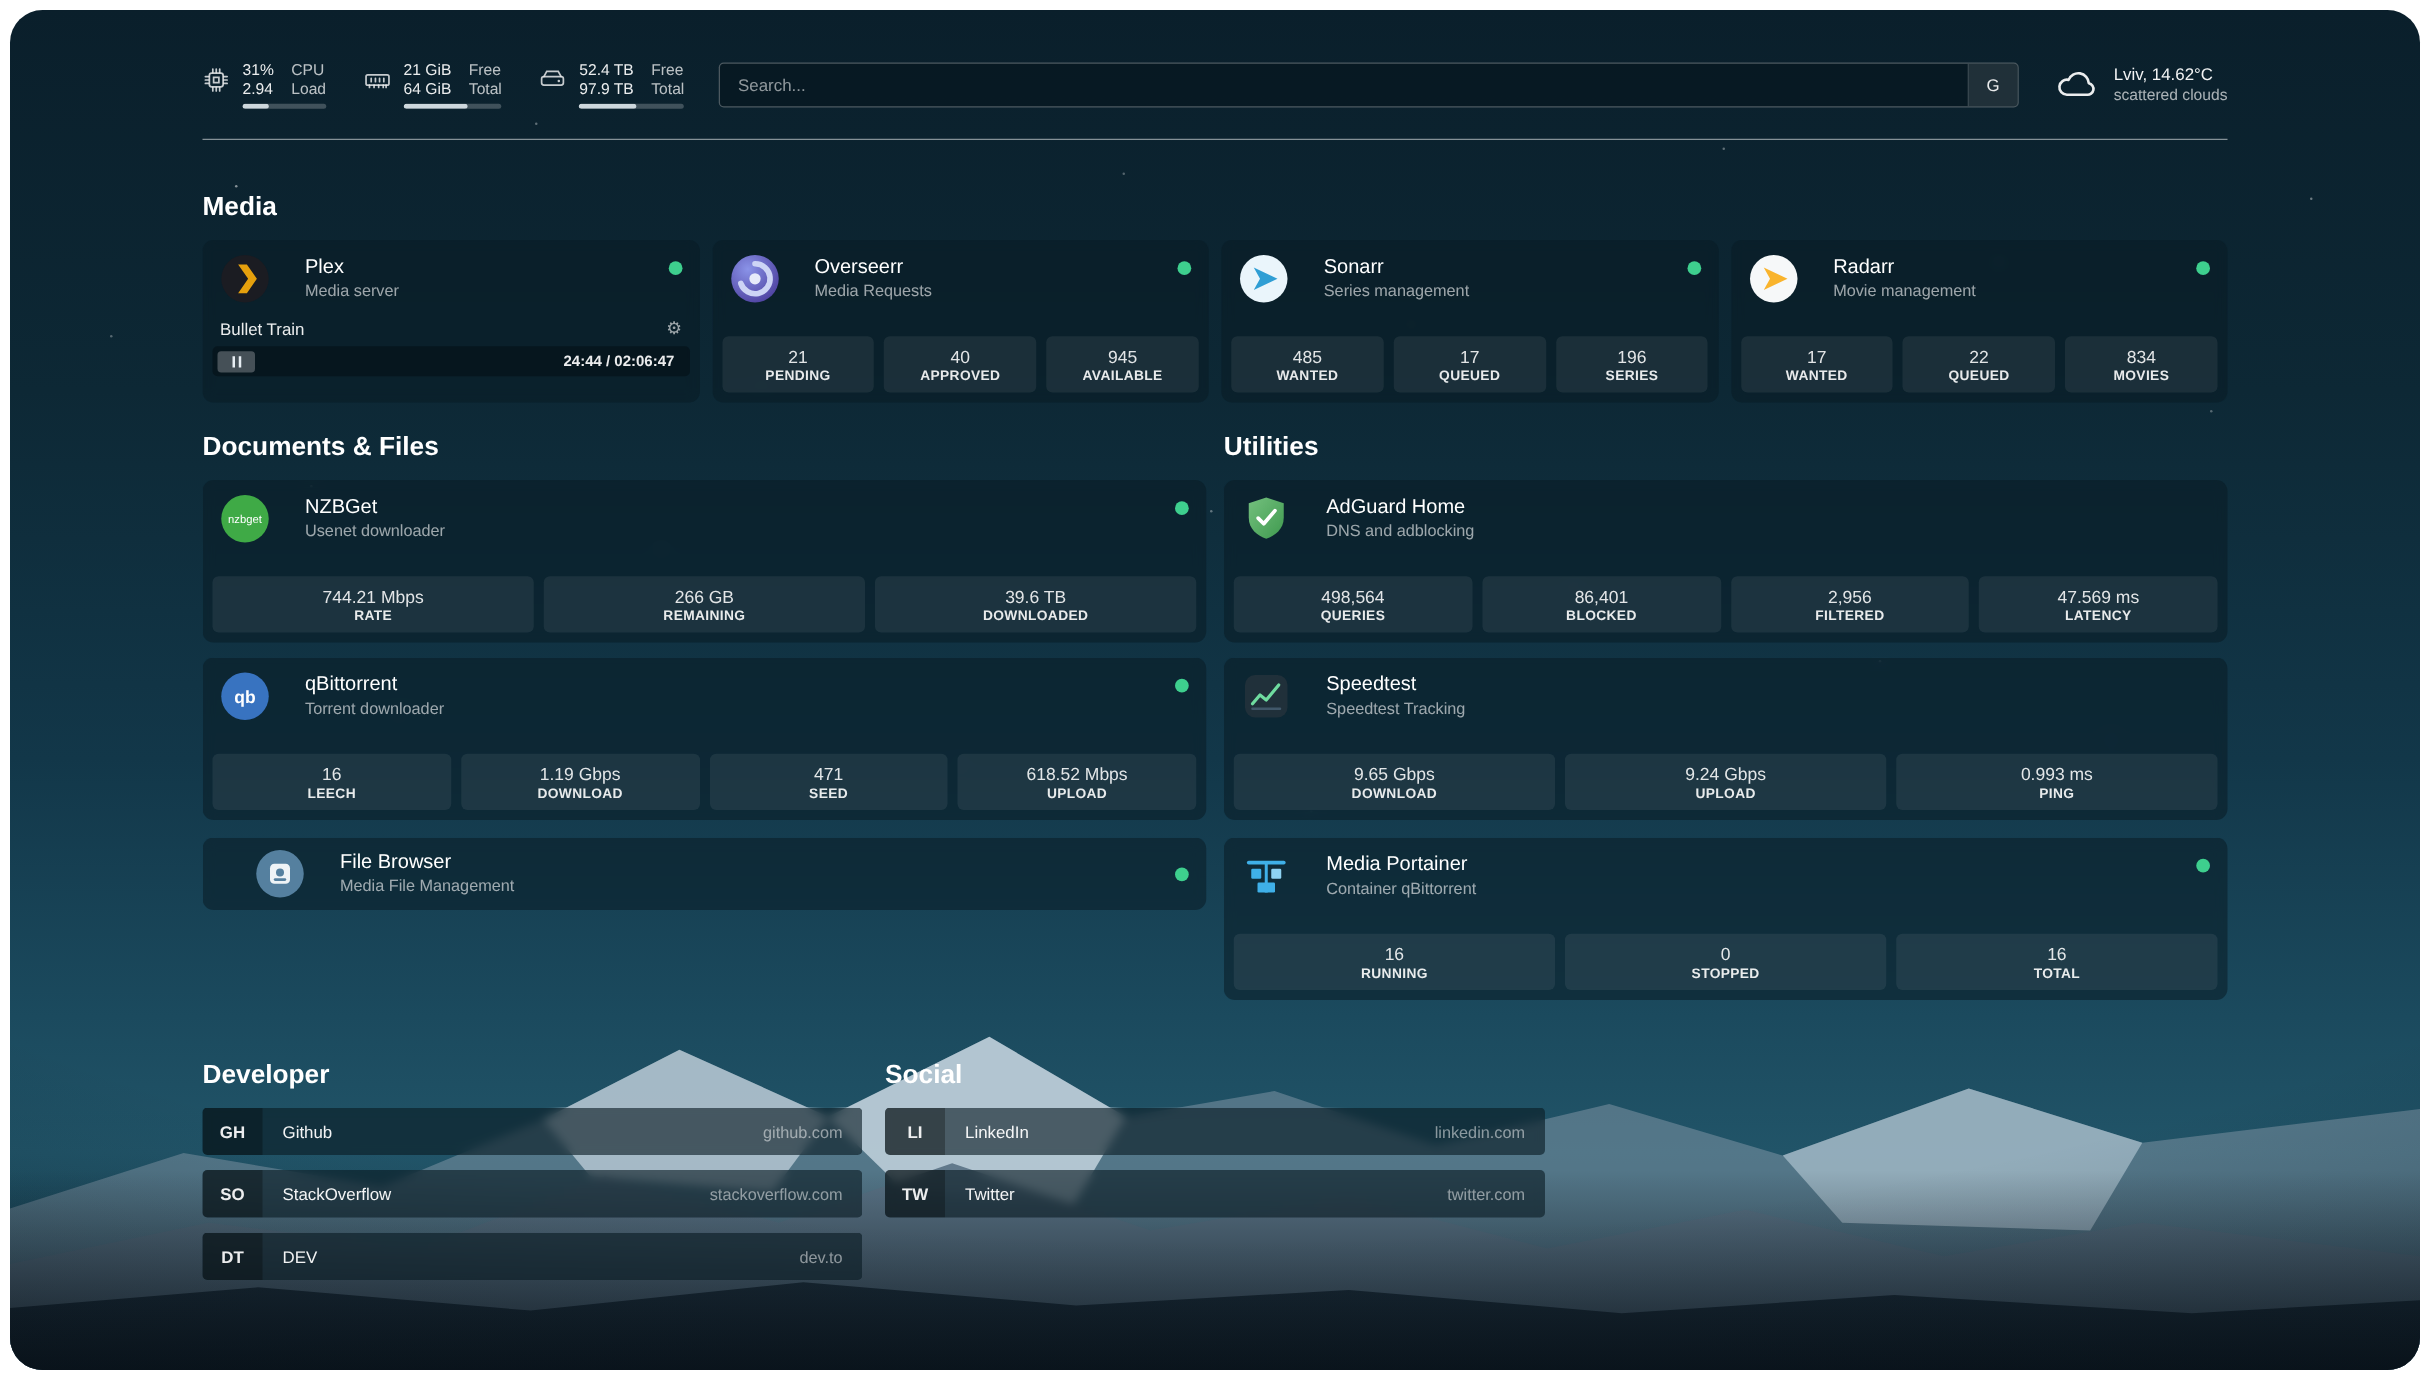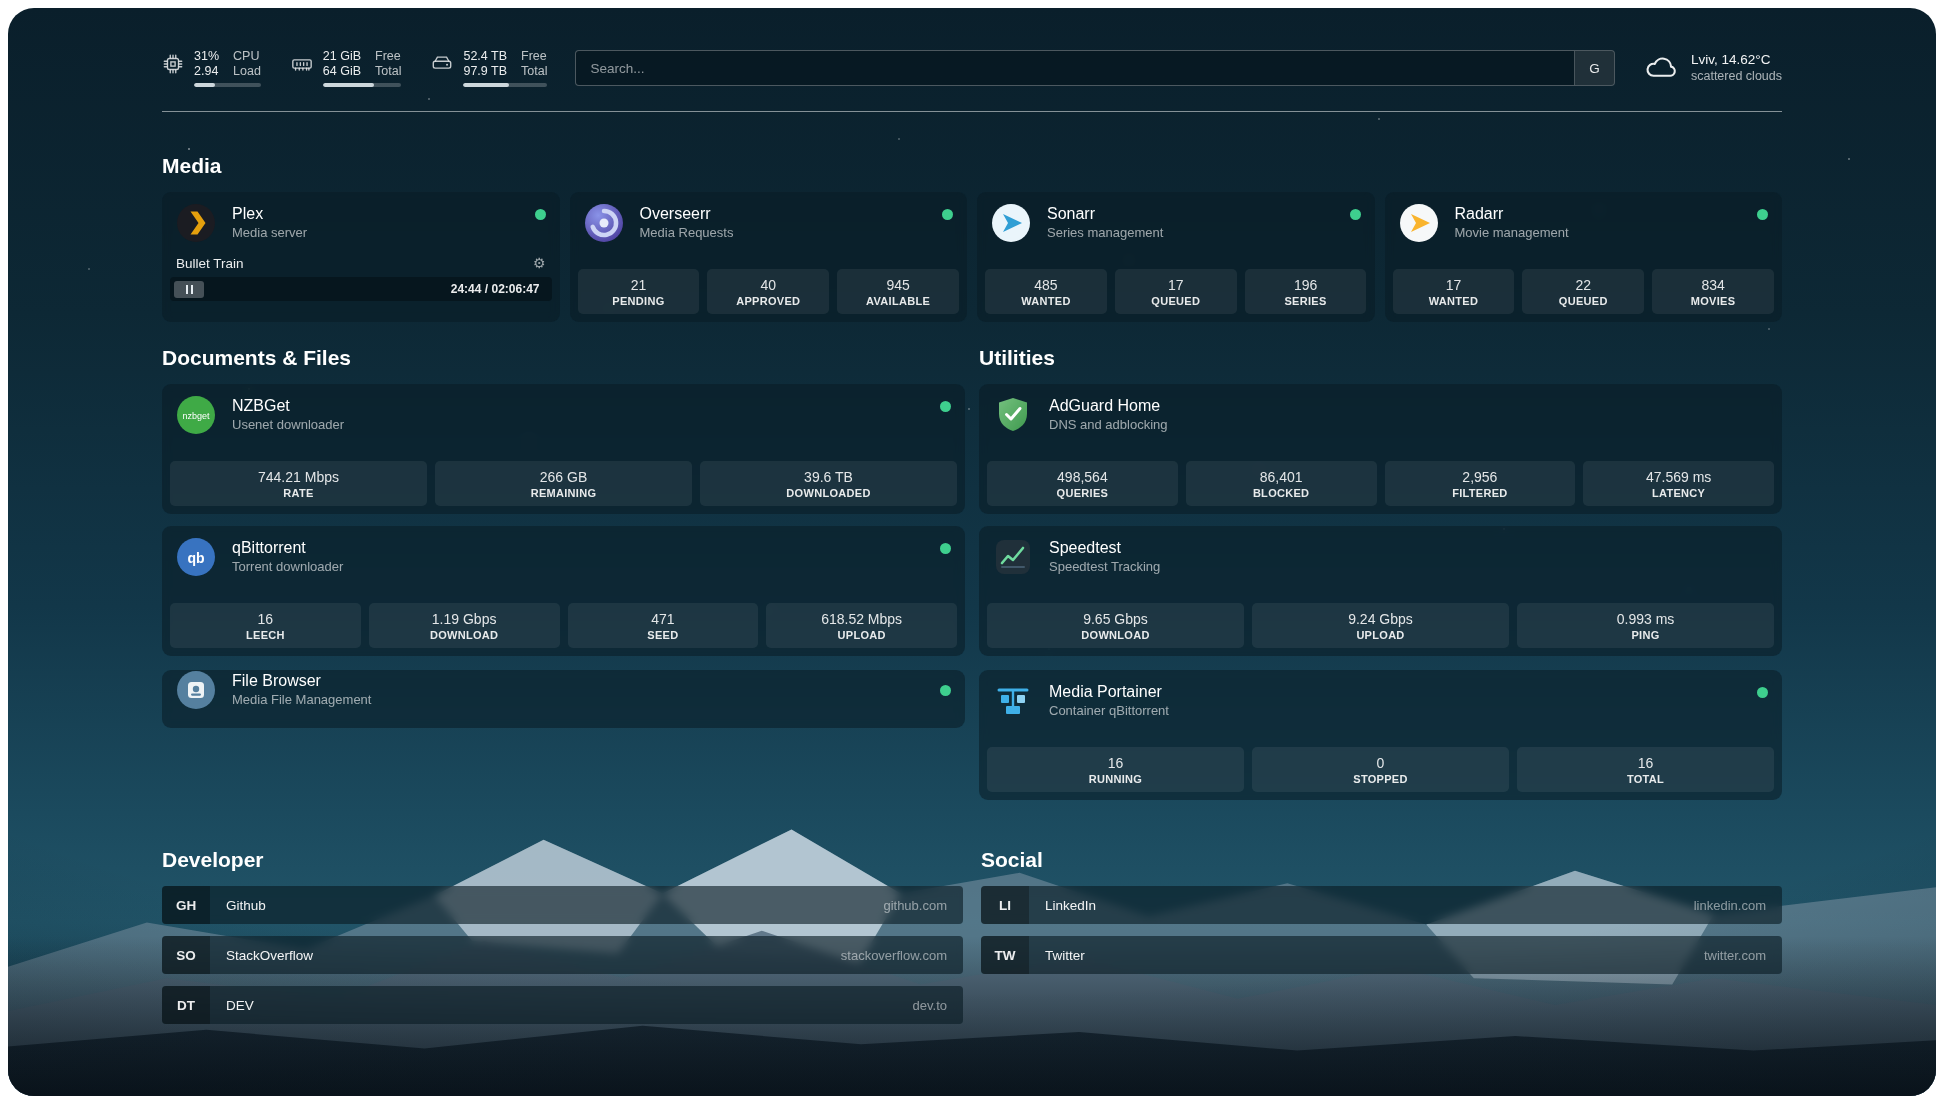--- a/index.html
+++ b/index.html
@@ -67,24 +67,24 @@
   .two-col { margin-top: 24px; display: grid; grid-template-columns: 1fr 1fr; gap: 14px; }
   .col .section-title { margin-bottom: 14px; }
   
   .service-card {
     background: rgba(9,27,36,.55);
     border-radius: 9px;
     display: flex; flex-direction: column;
     height: 130px; cursor: pointer;
     backdrop-filter: blur(5px);
   }
-  .service-card.slim { height: 58px; justify-content: flex-start; }
+  .service-card.slim { height: 58px; justify-content: center; padding-left: 28px; }
   .service-card.gap-top { margin-top: 12px; }
   .service-card.gap-top-lg { margin-top: 14px; }
-  .card-header { display: flex; align-items: center; gap: 16px; padding: 11px 14px 6px; }
+  .card-header { display: flex; align-items: center; gap: 28px; padding: 11px 14px 6px; }
   .service-card.slim .card-header { padding: 0 14px; }
   .service-icon { width: 40px; height: 40px; flex: 0 0 40px; display: flex; align-items: center; justify-content: center; }
   .service-meta { display: flex; flex-direction: column; line-height: 1.3; }
   .service-name { font-size: 16px; font-weight: 500; color: #fff; }
   .service-desc { font-size: 13px; color: rgba(255,255,255,.6); }
   .dot { width: 11px; height: 11px; border-radius: 50%; background: var(--status, #3ecf8e); margin-left: auto; align-self: flex-start; margin-top: 6px; }
   .service-card.slim .dot { align-self: center; margin-top: 0; }
   .stats-row { margin-top: auto; display: flex; gap: 8px; padding: 0 8px 8px; }
   .stat { flex: 1; background: rgba(255,255,255,.07); border-radius: 5px; text-align: center; padding: 8px 4px 7px; }
   .stat-value { font-size: 14px; color: rgba(255,255,255,.88); white-space: nowrap; }
@@ -93,21 +93,21 @@
   .np-title-row { display: flex; align-items: center; padding: 6px 14px 4px; }
   .np-title { font-size: 13.5px; color: rgba(255,255,255,.92); }
   .np-gear { margin-left: auto; font-family: "DejaVu Sans", sans-serif; font-size: 14px; color: rgba(255,255,255,.6); cursor: pointer; }
   .np-bar { margin: 2px 8px 8px; height: 24px; border-radius: 4px; background: rgba(4,14,20,.55);
     display: flex; align-items: center; padding: 0 4px; position: relative; overflow: hidden; gap: 42px; }
   .np-pause { width: 30px; height: 17px; border-radius: 3px; background: rgba(255,255,255,.25);
     display: flex; align-items: center; justify-content: center; cursor: pointer; z-index: 1; }
   .np-pause i { display: block; width: 7px; height: 9px; border-left: 2.5px solid #e7eef3; border-right: 2.5px solid #e7eef3; }
   .np-time { margin-left: auto; margin-right: 8px; font-size: 12px; font-weight: 700; color: rgba(255,255,255,.92); z-index: 1; }
   
-  .links-section { margin-top: 48px; display: grid; grid-template-columns: 1fr 1fr; gap: 18px; }
+  .links-section { margin-top: 48px; display: grid; grid-template-columns: 1fr 1fr 1fr; gap: 18px; }
   .link-group .section-title { margin-bottom: 14px; }
   .link-row { display: flex; align-items: stretch; height: 38px; background: rgba(9,27,36,.62);
     border-radius: 4px; overflow: hidden; margin-bottom: 12px; cursor: pointer; backdrop-filter: blur(4px); }
   .link-abbr { width: 48px; background: rgba(0,0,0,.28); display: flex; align-items: center; justify-content: center;
     font-size: 13.5px; font-weight: 600; color: rgba(255,255,255,.92); }
   .link-name { display: flex; align-items: center; margin-left: 16px; font-size: 13.5px; color: rgba(255,255,255,.95); }
   .link-url { display: flex; align-items: center; margin-left: auto; margin-right: 16px; font-size: 13px; color: rgba(255,255,255,.5); }
 </style>
 </head>
 <body>

